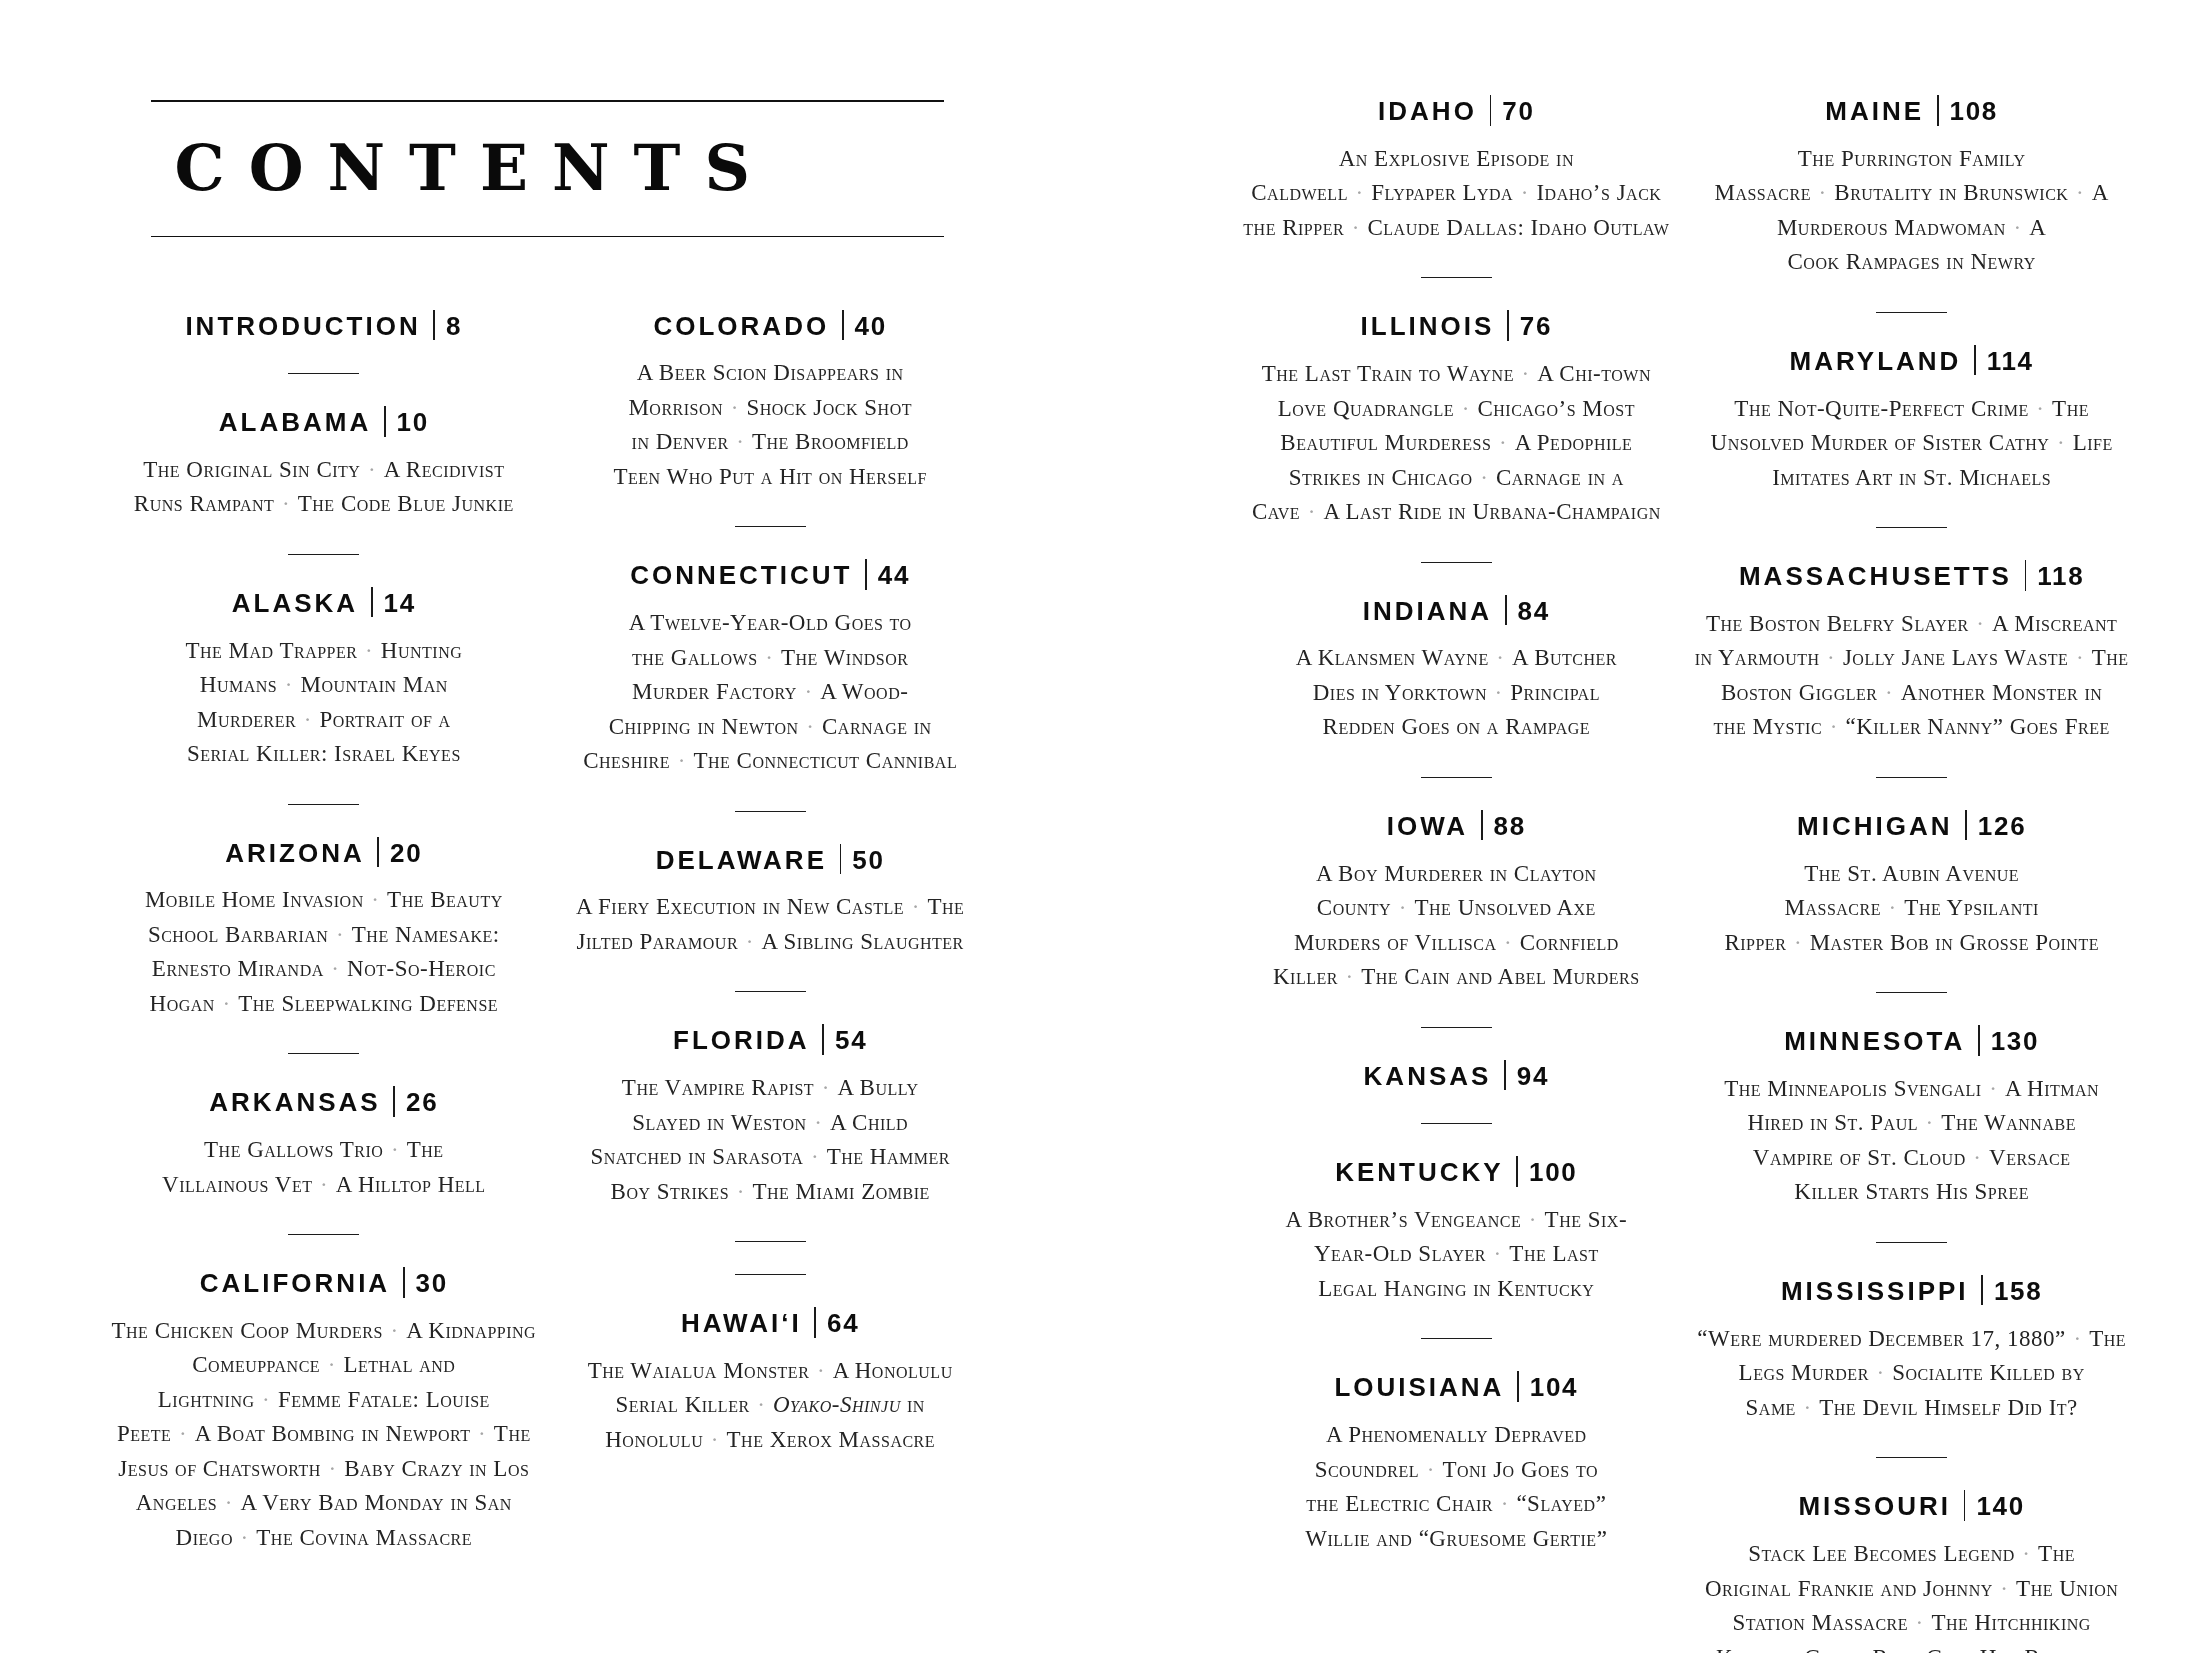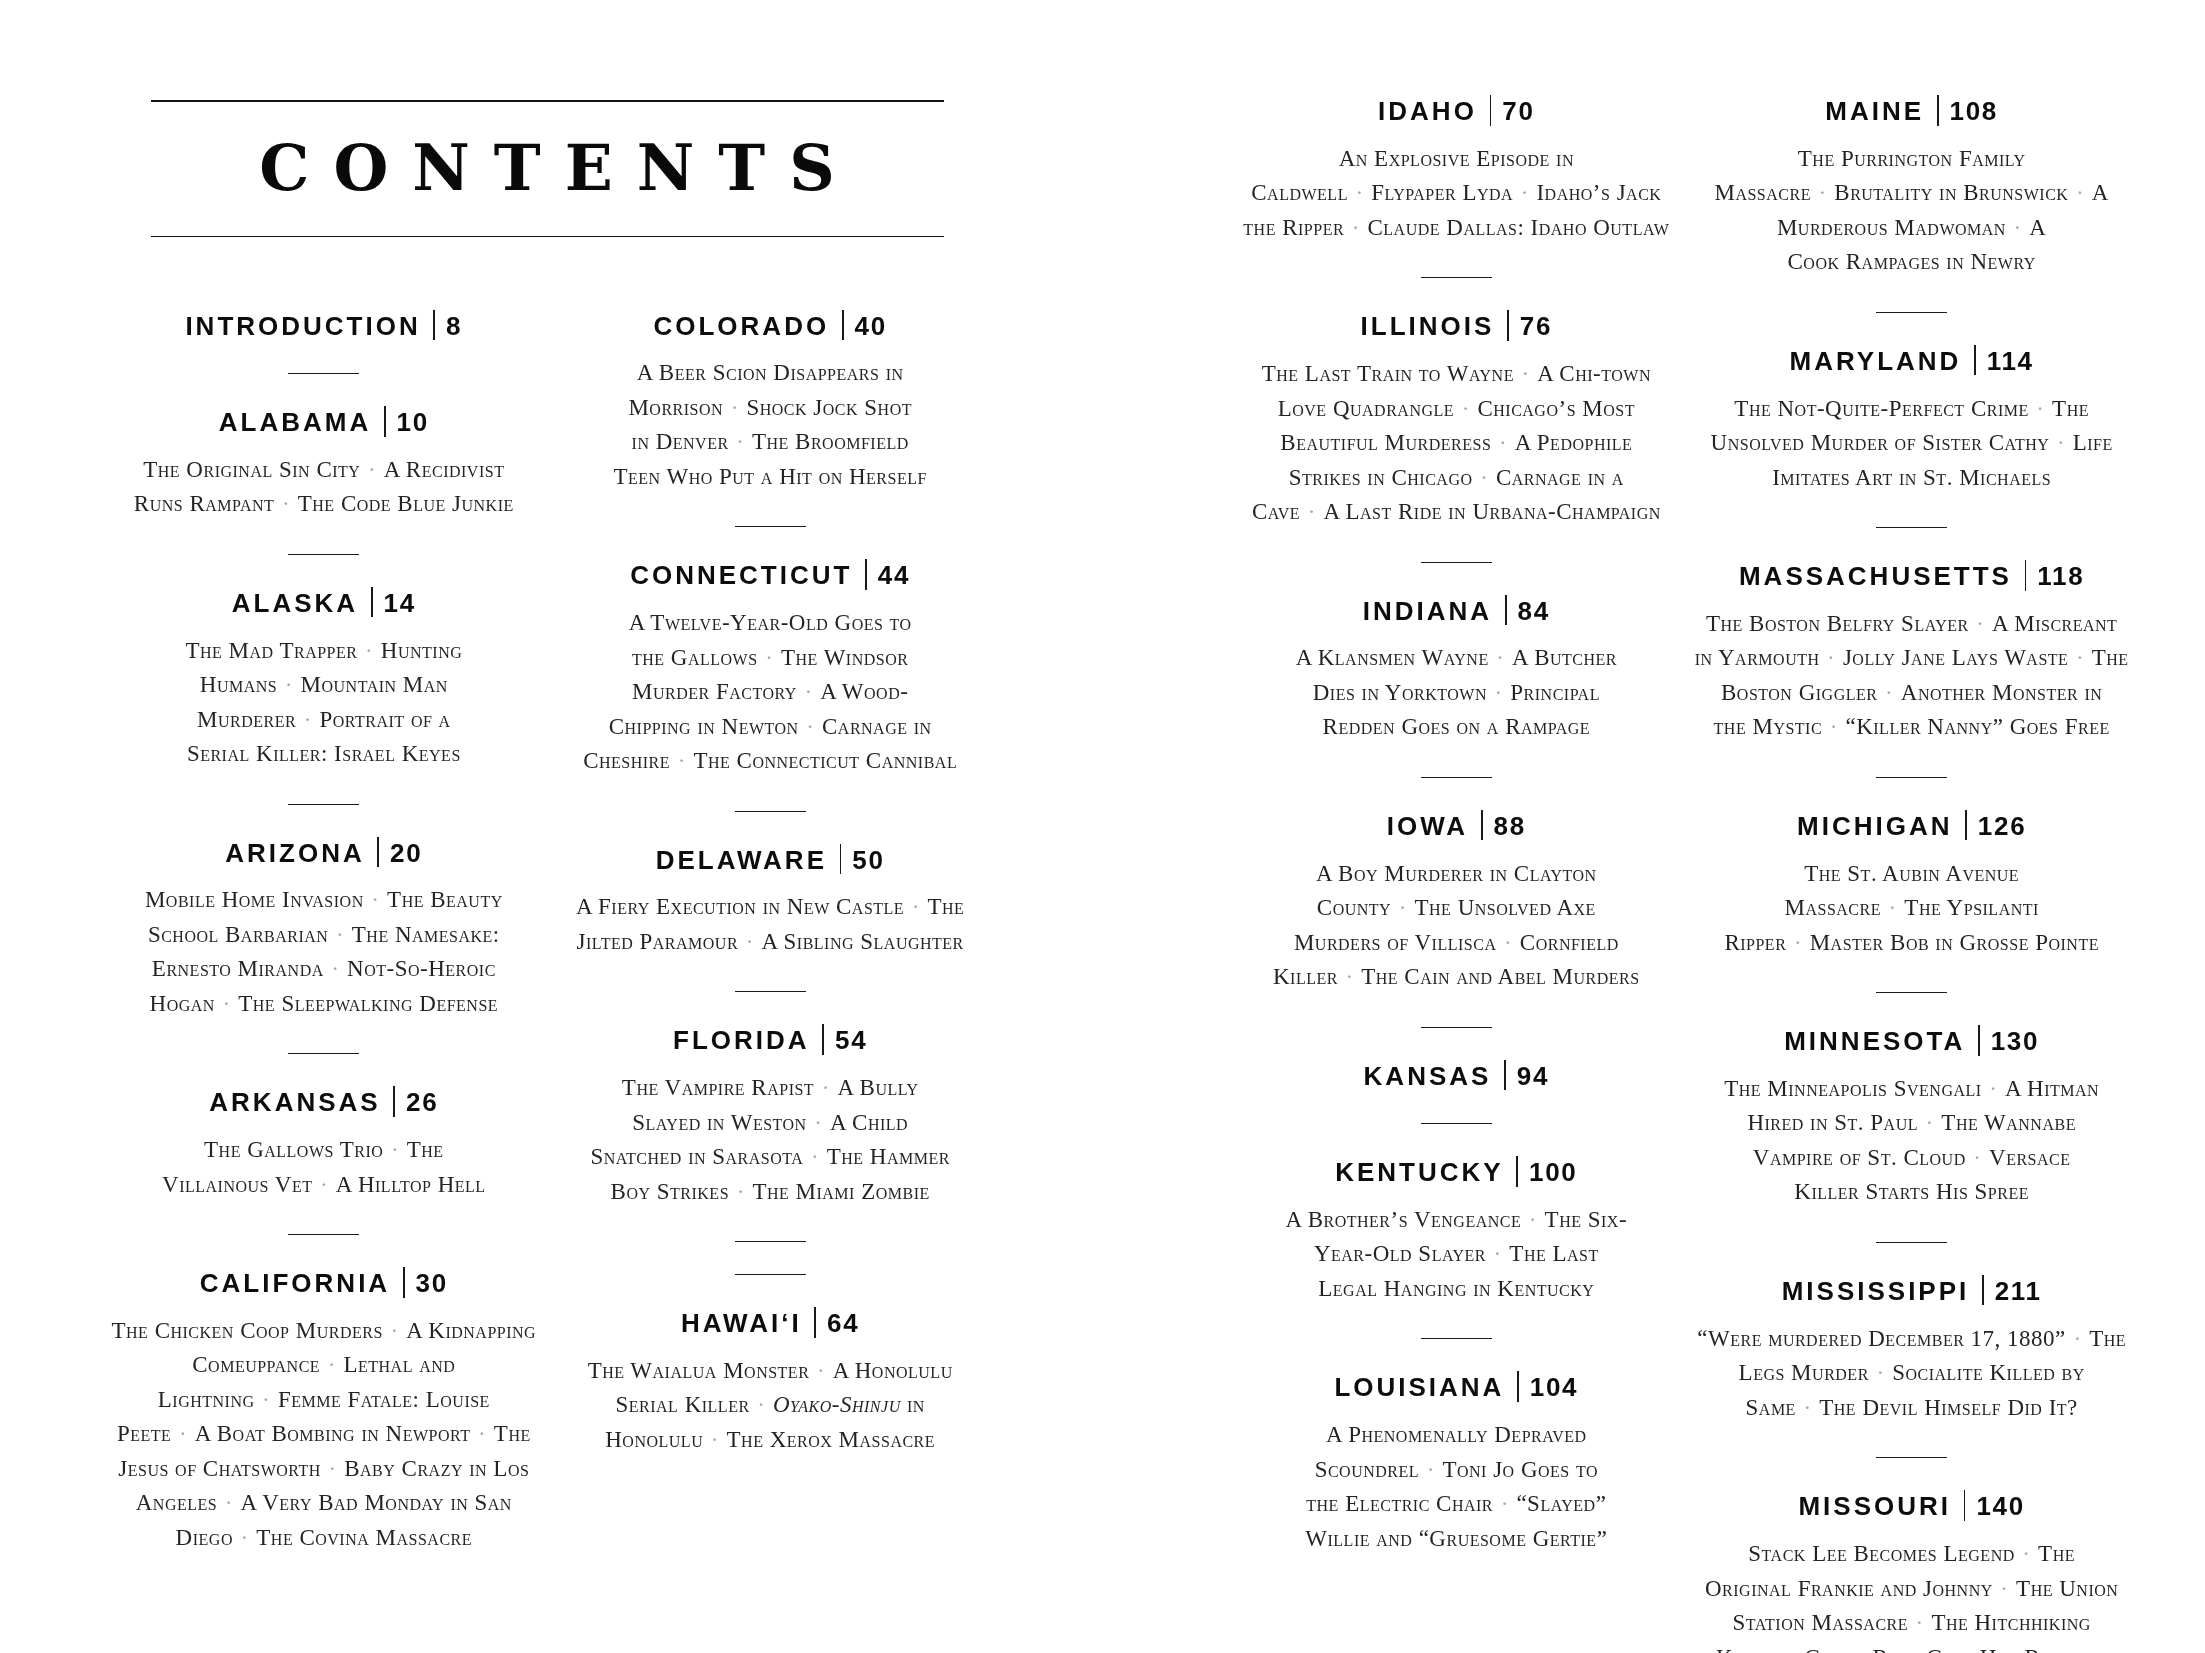--- a/index.html
+++ b/index.html
@@ -18,21 +18,21 @@
     height: 100%;
     box-sizing: border-box;
   }
   .page-left  { left: 0;    width: 1103px; padding: 0 119px 0 110px; }
   .page-right { left: 1103px; width: 1103px; padding: 0 76px 0 119px; }
 
   
   .title-block {
     width: 793px;
     margin: 100px auto 0 auto;
-    text-align: center;
+    text-align: left;
   }
   .rule-top    { border: none; border-top: 2.5px solid #111; margin: 0 0 29px 0; }
   .rule-bottom { border: none; border-top: 1.7px solid #111; margin: 30.5px 0 0 0; }
   .book-title {
     font-family: "DejaVu Serif", serif;
     font-weight: bold;
     font-size: 63px;
     letter-spacing: 24px;
     padding-left: 24px; 
     color: #0a0a0a;
@@ -212,21 +212,21 @@
             <h2 class="entry-heading"><span>MICHIGAN</span><span class="pipe"></span><span class="pagenum">126</span></h2>
             <p class="entry-body"><span>The St. Aubin Avenue Massacre</span><span class="dot">·</span><span>The Ypsilanti Ripper</span><span class="dot">·</span><span>Master Bob in Grosse Pointe</span></p>
           </section>
           <hr class="entry-divider">
           <section class="entry">
             <h2 class="entry-heading"><span>MINNESOTA</span><span class="pipe"></span><span class="pagenum">130</span></h2>
             <p class="entry-body"><span>The Minneapolis Svengali</span><span class="dot">·</span><span>A Hitman Hired in St. Paul</span><span class="dot">·</span><span>The Wannabe Vampire of St. Cloud</span><span class="dot">·</span><span>Versace Killer Starts His Spree</span></p>
           </section>
           <hr class="entry-divider">
           <section class="entry">
-            <h2 class="entry-heading"><span>MISSISSIPPI</span><span class="pipe"></span><span class="pagenum">211</span></h2>
+            <h2 class="entry-heading"><span>MISSISSIPPI</span><span class="pipe"></span><span class="pagenum">158</span></h2>
             <p class="entry-body"><span>“Were murdered December 17, 1880”</span><span class="dot">·</span><span>The Legs Murder</span><span class="dot">·</span><span>Socialite Killed by Same</span><span class="dot">·</span><span>The Devil Himself Did It?</span></p>
           </section>
           <hr class="entry-divider">
           <section class="entry">
             <h2 class="entry-heading"><span>MISSOURI</span><span class="pipe"></span><span class="pagenum">140</span></h2>
             <p class="entry-body"><span>Stack Lee Becomes Legend</span><span class="dot">·</span><span>The Original Frankie and Johnny</span><span class="dot">·</span><span>The Union Station Massacre</span><span class="dot">·</span><span>The Hitchhiking Killer</span><span class="dot">·</span><span>Gypsy-Rose Gets Her Revenge</span></p>
           </section>
         </div>
     </div>
   </div>

